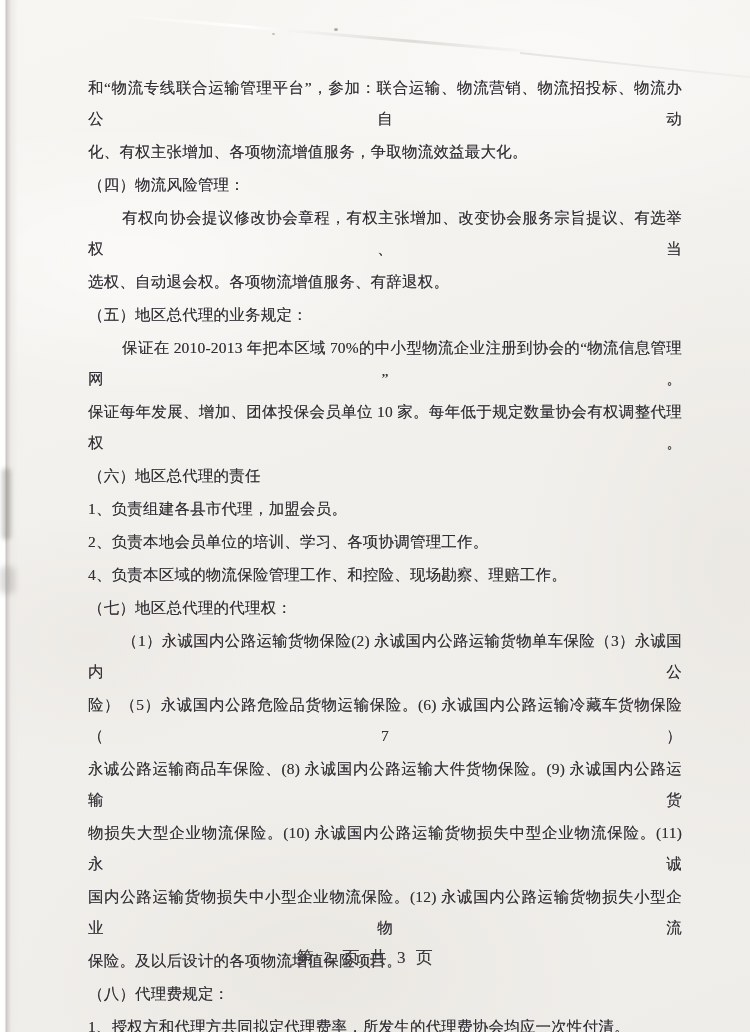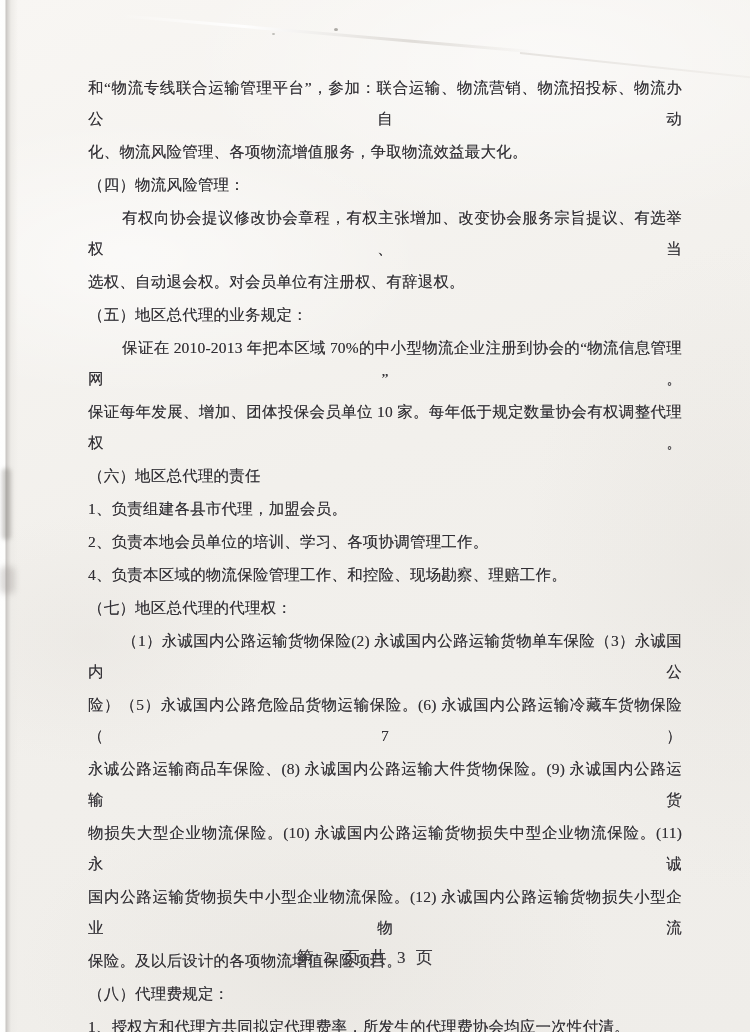--- a/index.html
+++ b/index.html
@@ -82,24 +82,24 @@
   <div class="left-edge"></div>
   <div class="edge-smudge-1"></div>
   <div class="edge-smudge-2"></div>
   <div class="crease-1"></div>
   <div class="crease-2"></div>
   <div class="speck-1"></div>
   <div class="speck-2"></div>
 
   <main class="body-text">
     <p class="ln fill">和“物流专线联合运输管理平台”，参加：联合运输、物流营销、物流招投标、物流办公自动</p>
-    <p class="ln">化、物流风险管理、各项物流增值服务，争取物流效益最大化。</p>
+    <p class="ln">化、有权主张增加、各项物流增值服务，争取物流效益最大化。</p>
     <p class="ln">（四）物流风险管理：</p>
     <p class="ln fill ind">有权向协会提议修改协会章程，有权主张增加、改变协会服务宗旨提议、有选举权、当</p>
-    <p class="ln">选权、自动退会权。对会员单位有注册权、有辞退权。</p>
+    <p class="ln">选权、自动退会权。各项物流增值服务、有辞退权。</p>
     <p class="ln">（五）地区总代理的业务规定：</p>
     <p class="ln fill ind">保证在 2010-2013 年把本区域 70%的中小型物流企业注册到协会的“物流信息管理网”。</p>
     <p class="ln fill">保证每年发展、增加、团体投保会员单位 10 家。每年低于规定数量协会有权调整代理权。</p>
     <p class="ln">（六）地区总代理的责任</p>
     <p class="ln">1、负责组建各县市代理，加盟会员。</p>
     <p class="ln">2、负责本地会员单位的培训、学习、各项协调管理工作。</p>
     <p class="ln">4、负责本区域的物流保险管理工作、和控险、现场勘察、理赔工作。</p>
     <p class="ln">（七）地区总代理的代理权：</p>
     <p class="ln fill ind">（1）永诚国内公路运输货物保险(2) 永诚国内公路运输货物单车保险（3）永诚国内公</p>
     <p class="ln fill">险）（5）永诚国内公路危险品货物运输保险。(6) 永诚国内公路运输冷藏车货物保险（7）</p>

